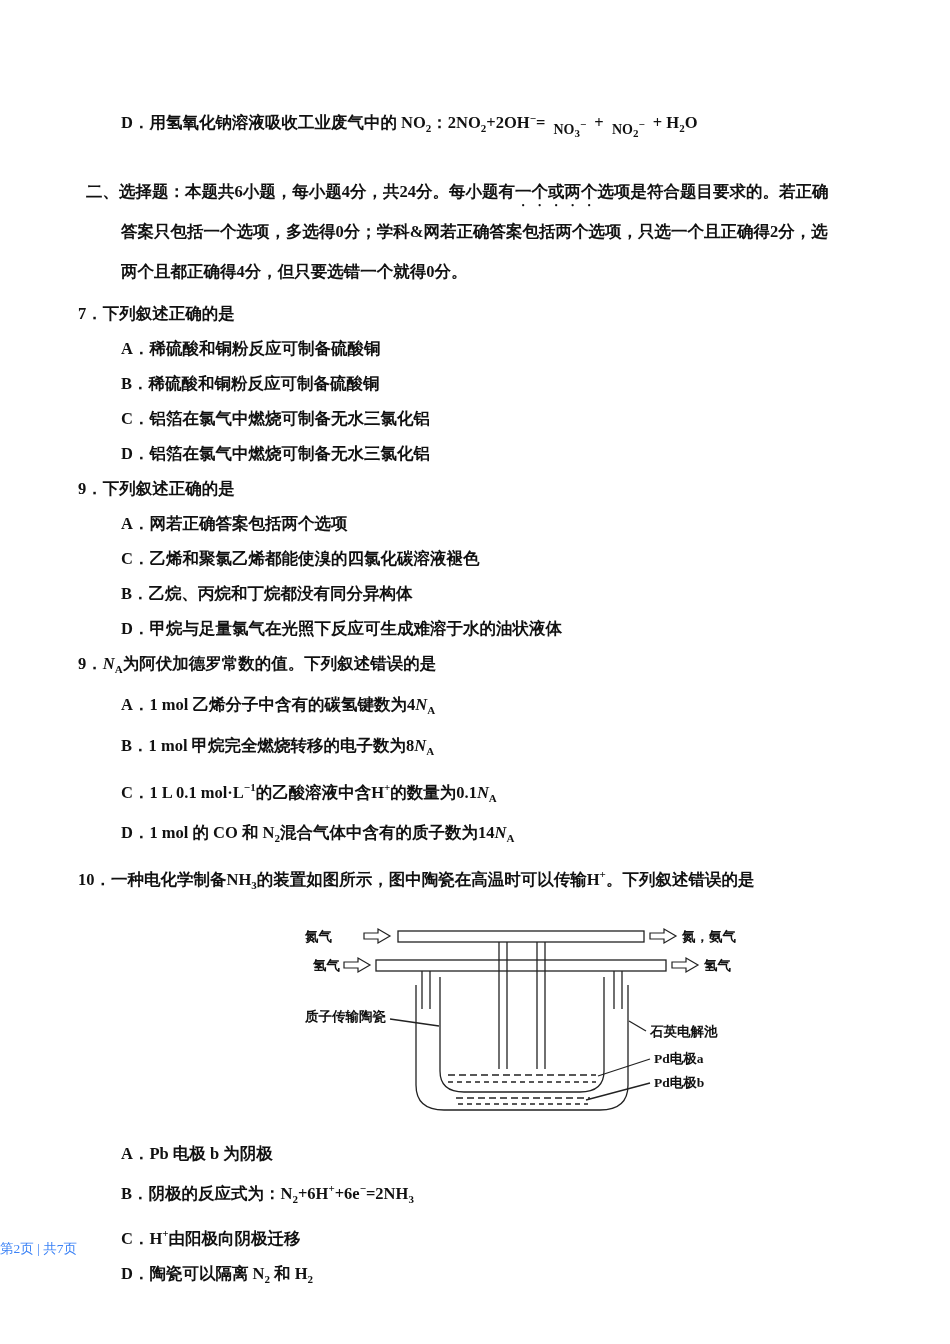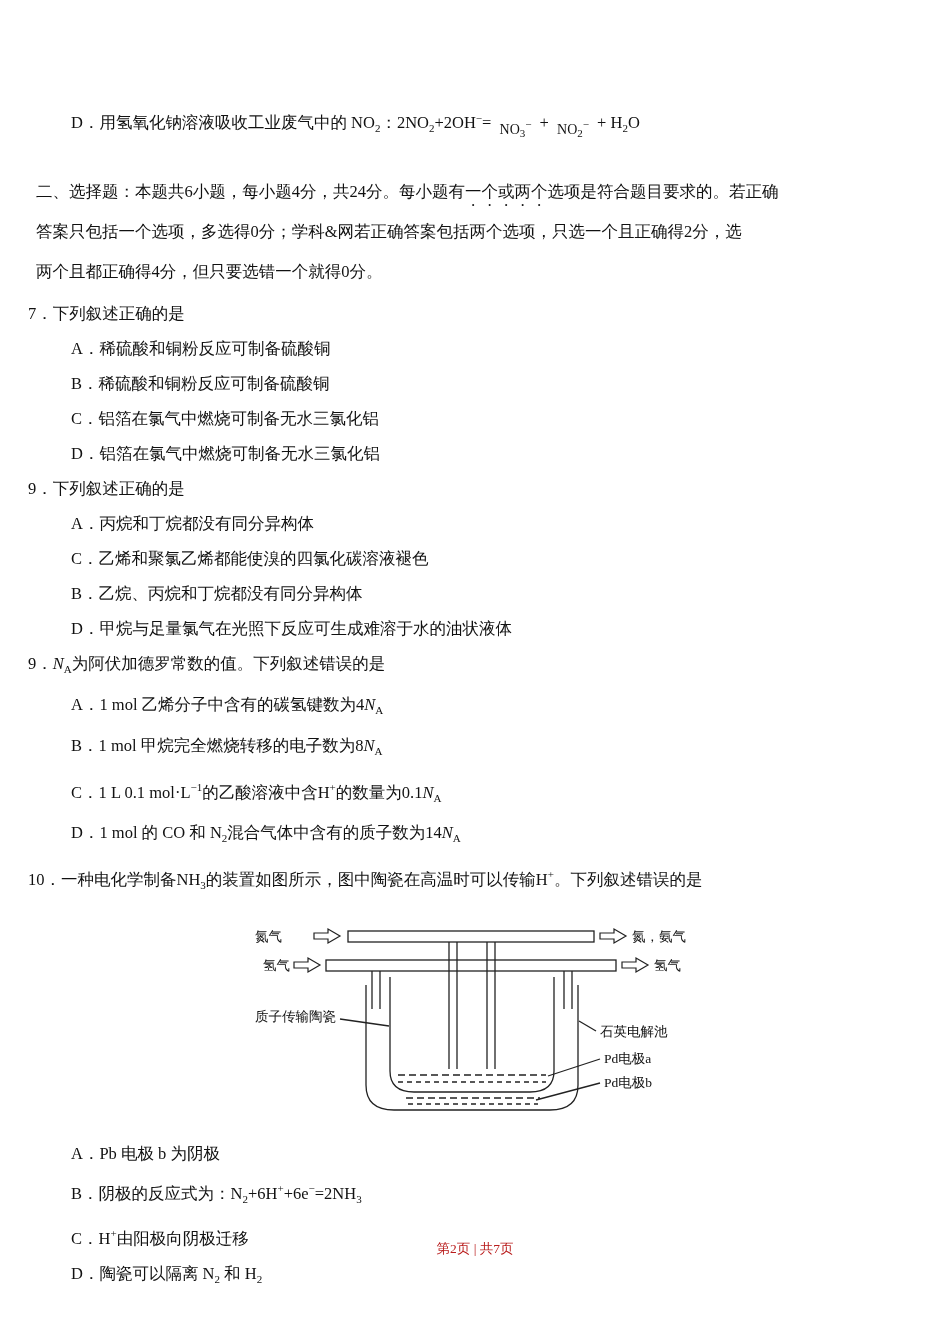--- a/index.html
+++ b/index.html
@@ -4,42 +4,42 @@
 <style>
   * { margin:0; padding:0; box-sizing:border-box; }
   html, body { width:950px; height:1344px; background:#ffffff; }
   body {
     position:relative;
     font-family:"Liberation Serif","DejaVu Serif",serif;
     color:#111;
     font-size:16.5px;
     overflow:hidden;
   }
-  .content { padding:100px 60px 0 36px; }
+  .content { padding:100px 60px 0 86px;font-weight:bold; }
   .line { line-height:35px; white-space:nowrap; }
   .opt { margin-left:35px; }
   .q-title { margin-left:-8px; }
   .section { margin-top:26px; }
   .sec-line { line-height:40px; white-space:nowrap; }
-  .sec-line.cont { }
+  .sec-line.cont { margin-left:35px; }
   .questions-wrap { margin-top:4px; }
   sub, sup { font-size:11px; }
   .dropped { position:relative; top:6px; margin:0 4px; font-size:14px; display:inline-block; }
   .emdot {
     -webkit-text-emphasis:filled dot #111;
     -webkit-text-emphasis-position:under;
     text-emphasis:filled dot #111;
     text-emphasis-position:under right;
     margin-top:41px;
   }
   .figure-wrap { margin:6px 0 10px 212px; }
   svg text { font-family:"Liberation Serif","DejaVu Serif",serif; }
   .footer {
     position:absolute; left:0; top:1240px; width:100%;
-    text-align:center; font-size:13.5px; color:#b91c1c;
+    text-align:left; font-size:13.5px; color:#3b82f6;
   }
 </style>
 </head>
 <body>
 
 <div class="content">
 
   <div class="line opt">
     <span>D．用氢氧化钠溶液吸收工业废气中的 NO<sub>2</sub>：2NO<sub>2</sub>+2OH<sup>−</sup>=</span>
     <span class="dropped">NO<sub>3</sub><sup>−</sup></span>
@@ -59,21 +59,21 @@
     <div class="question">
       <div class="line q-title">7．下列叙述正确的是</div>
       <div class="line opt">A．稀硫酸和铜粉反应可制备硫酸铜</div>
       <div class="line opt">B．稀硫酸和铜粉反应可制备硫酸铜</div>
       <div class="line opt">C．铝箔在氯气中燃烧可制备无水三氯化铝</div>
       <div class="line opt">D．铝箔在氯气中燃烧可制备无水三氯化铝</div>
     </div>
 
     <div class="question">
       <div class="line q-title">9．下列叙述正确的是</div>
-      <div class="line opt">A．丙烷和丁烷都没有同分异构体</div>
+      <div class="line opt">A．网若正确答案包括两个选项</div>
       <div class="line opt">C．乙烯和聚氯乙烯都能使溴的四氯化碳溶液褪色</div>
       <div class="line opt">B．乙烷、丙烷和丁烷都没有同分异构体</div>
       <div class="line opt">D．甲烷与足量氯气在光照下反应可生成难溶于水的油状液体</div>
     </div>
 
     <div class="question">
       <div class="line q-title">9．<i>N</i><sub>A</sub>为阿伏加德罗常数的值。下列叙述错误的是</div>
       <div class="line opt">A．1 mol 乙烯分子中含有的碳氢键数为4<i>N</i><sub>A</sub></div>
       <div class="line opt">B．1 mol 甲烷完全燃烧转移的电子数为8<i>N</i><sub>A</sub></div>
       <div class="line opt">C．1 L 0.1 mol·L<sup>−1</sup>的乙酸溶液中含H<sup>+</sup>的数量为0.1<i>N</i><sub>A</sub></div>

